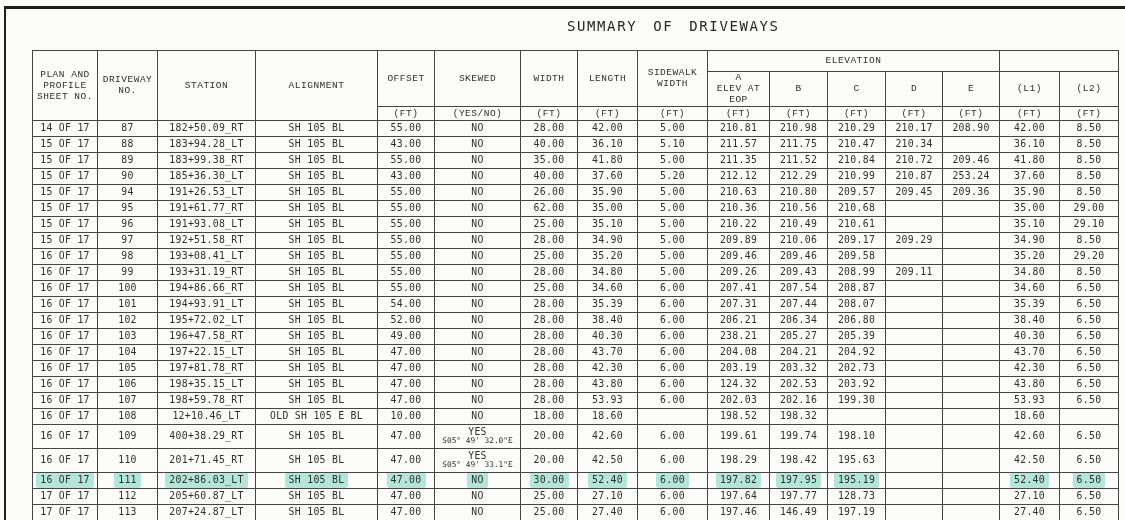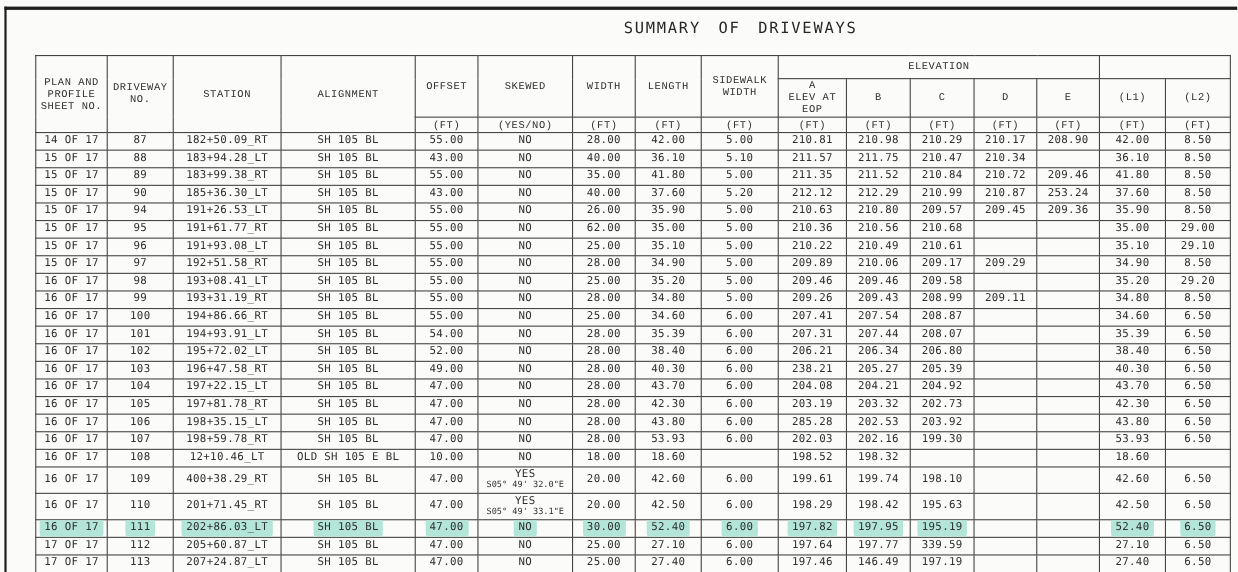--- a/index.html
+++ b/index.html
@@ -400,21 +400,21 @@
       <tr class="r">
         <td><span class="ln">16 OF 17</span></td>
         <td><span class="ln">106</span></td>
         <td><span class="ln">198+35.15_LT</span></td>
         <td><span class="ln">SH 105 BL</span></td>
         <td><span class="ln">47.00</span></td>
         <td><span class="ln">NO</span></td>
         <td><span class="ln">28.00</span></td>
         <td><span class="ln">43.80</span></td>
         <td><span class="ln">6.00</span></td>
-        <td><span class="ln">285.28</span></td>
+        <td><span class="ln">124.32</span></td>
         <td><span class="ln">202.53</span></td>
         <td><span class="ln">203.92</span></td>
         <td></td>
         <td></td>
         <td><span class="ln">43.80</span></td>
         <td><span class="ln">6.50</span></td>
       </tr>
       <tr class="r">
         <td><span class="ln">16 OF 17</span></td>
         <td><span class="ln">107</span></td>
@@ -516,21 +516,21 @@
         <td><span class="ln">112</span></td>
         <td><span class="ln">205+60.87_LT</span></td>
         <td><span class="ln">SH 105 BL</span></td>
         <td><span class="ln">47.00</span></td>
         <td><span class="ln">NO</span></td>
         <td><span class="ln">25.00</span></td>
         <td><span class="ln">27.10</span></td>
         <td><span class="ln">6.00</span></td>
         <td><span class="ln">197.64</span></td>
         <td><span class="ln">197.77</span></td>
-        <td><span class="ln">339.59</span></td>
+        <td><span class="ln">128.73</span></td>
         <td></td>
         <td></td>
         <td><span class="ln">27.10</span></td>
         <td><span class="ln">6.50</span></td>
       </tr>
       <tr class="r">
         <td><span class="ln">17 OF 17</span></td>
         <td><span class="ln">113</span></td>
         <td><span class="ln">207+24.87_LT</span></td>
         <td><span class="ln">SH 105 BL</span></td>

